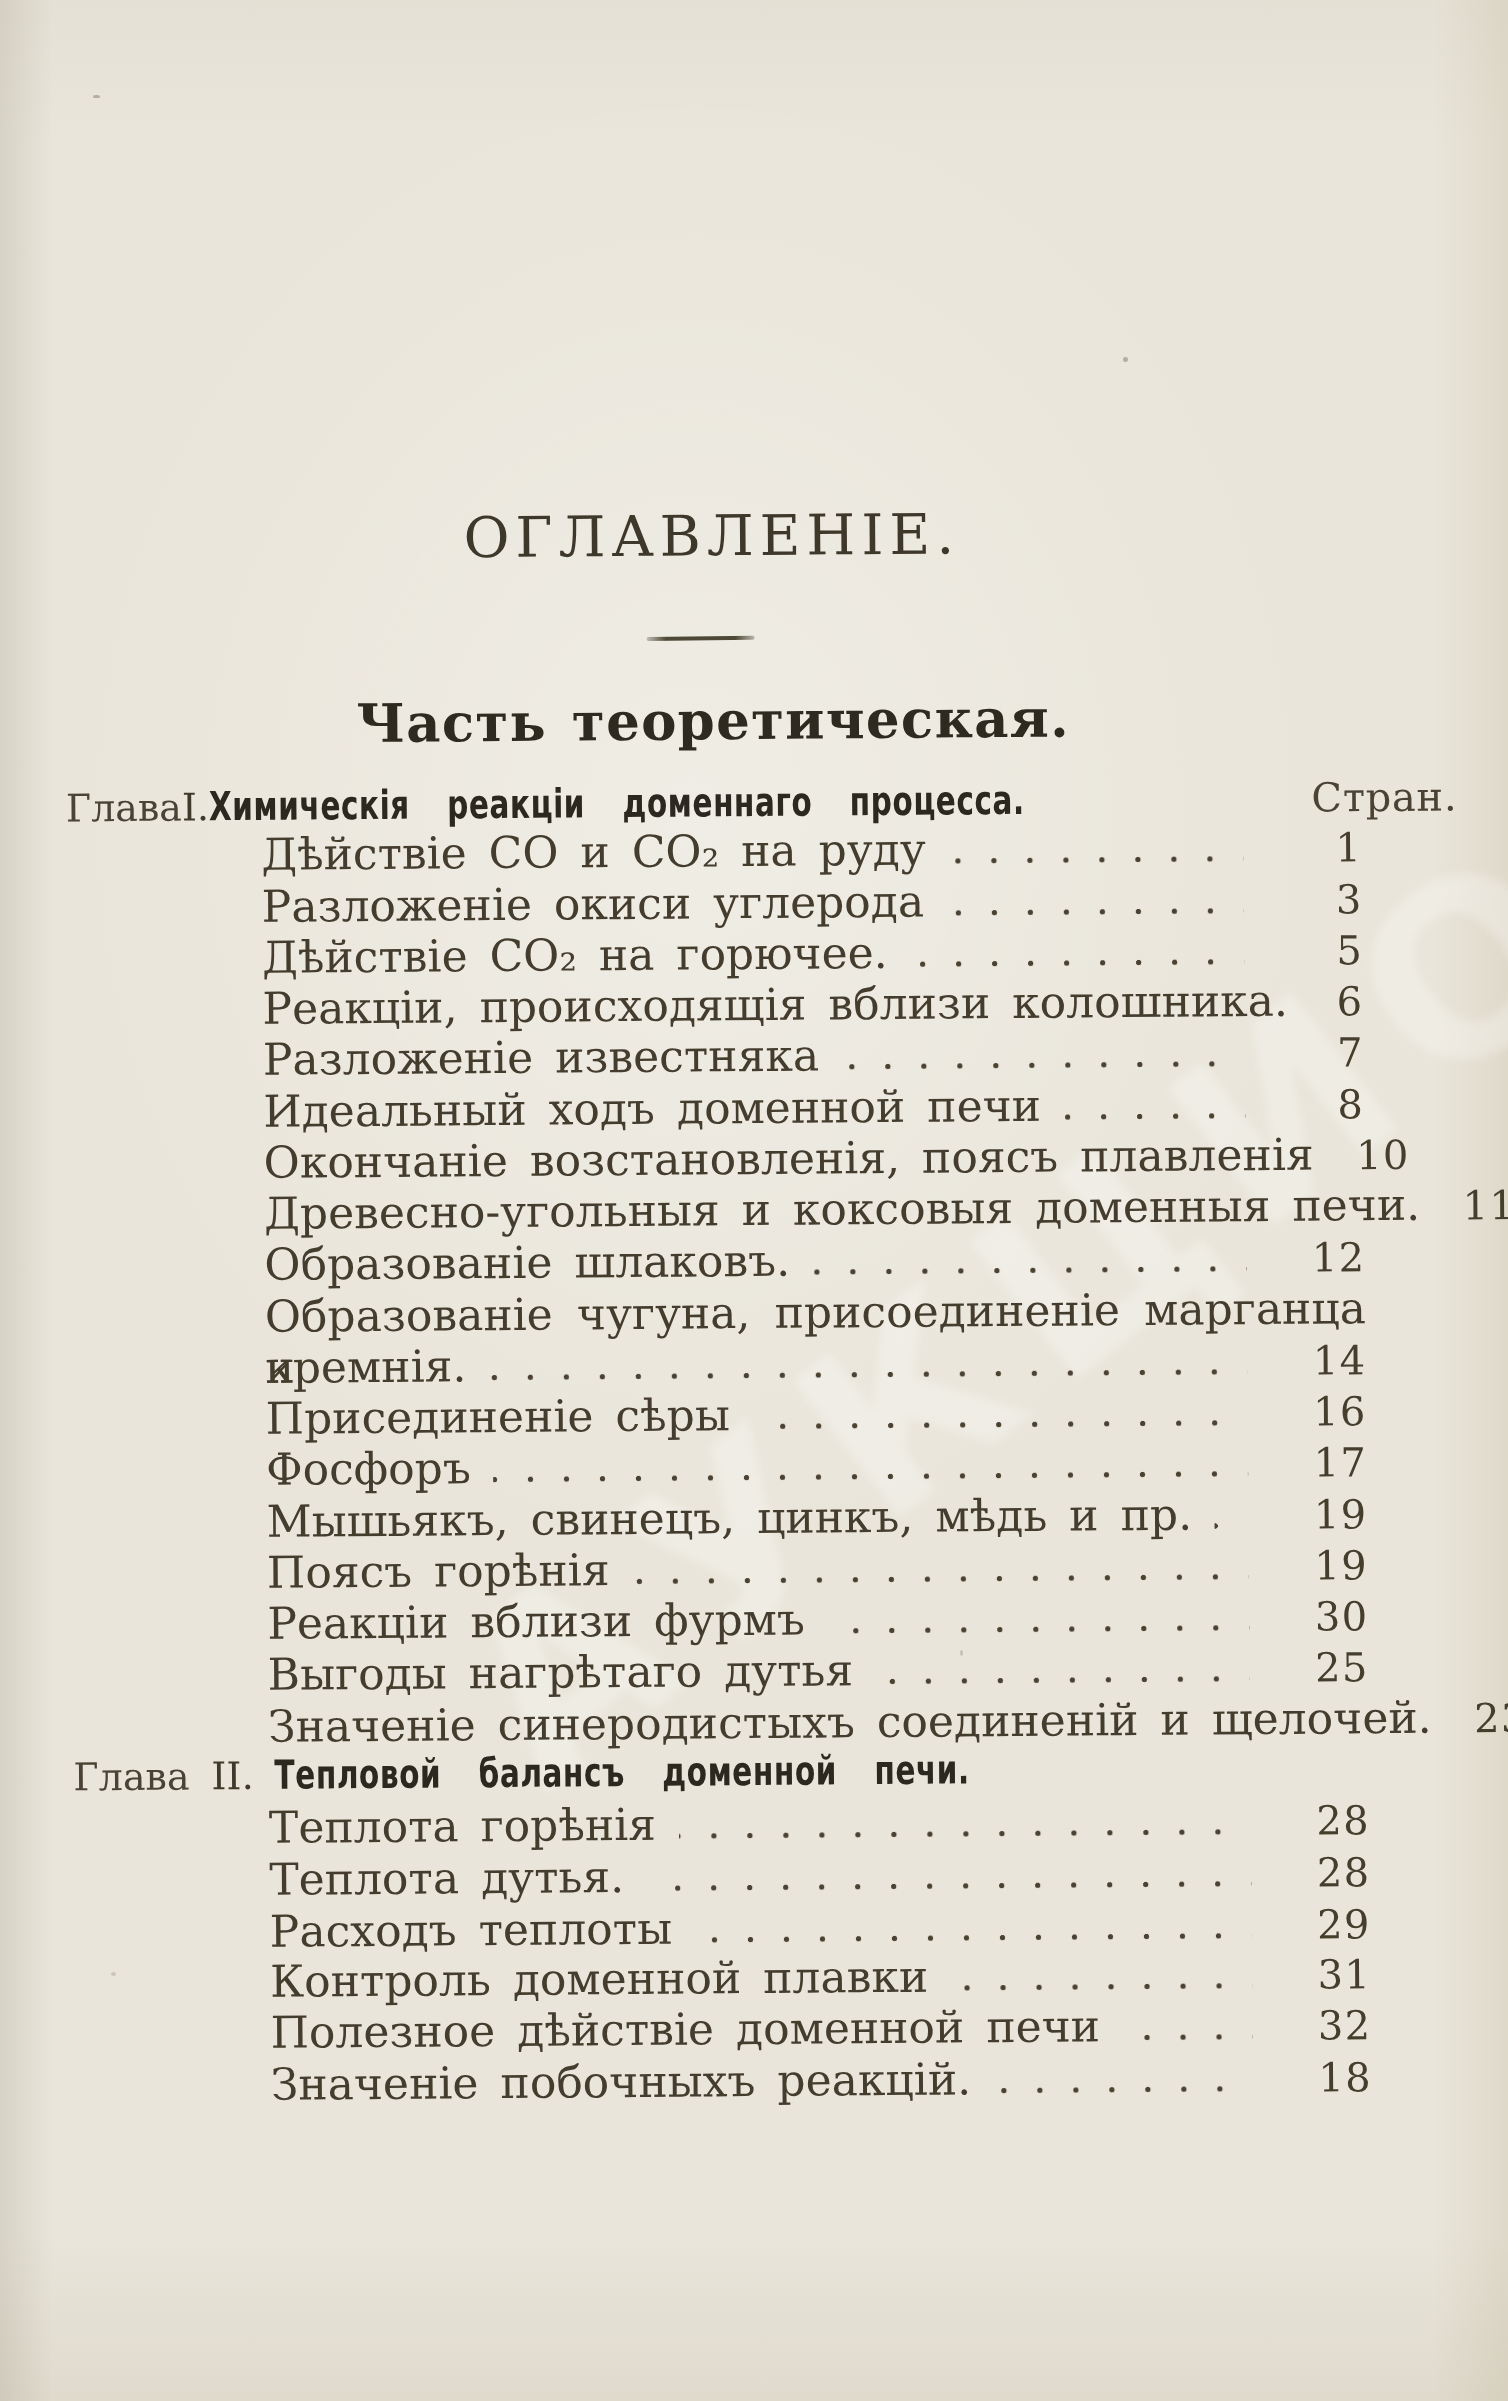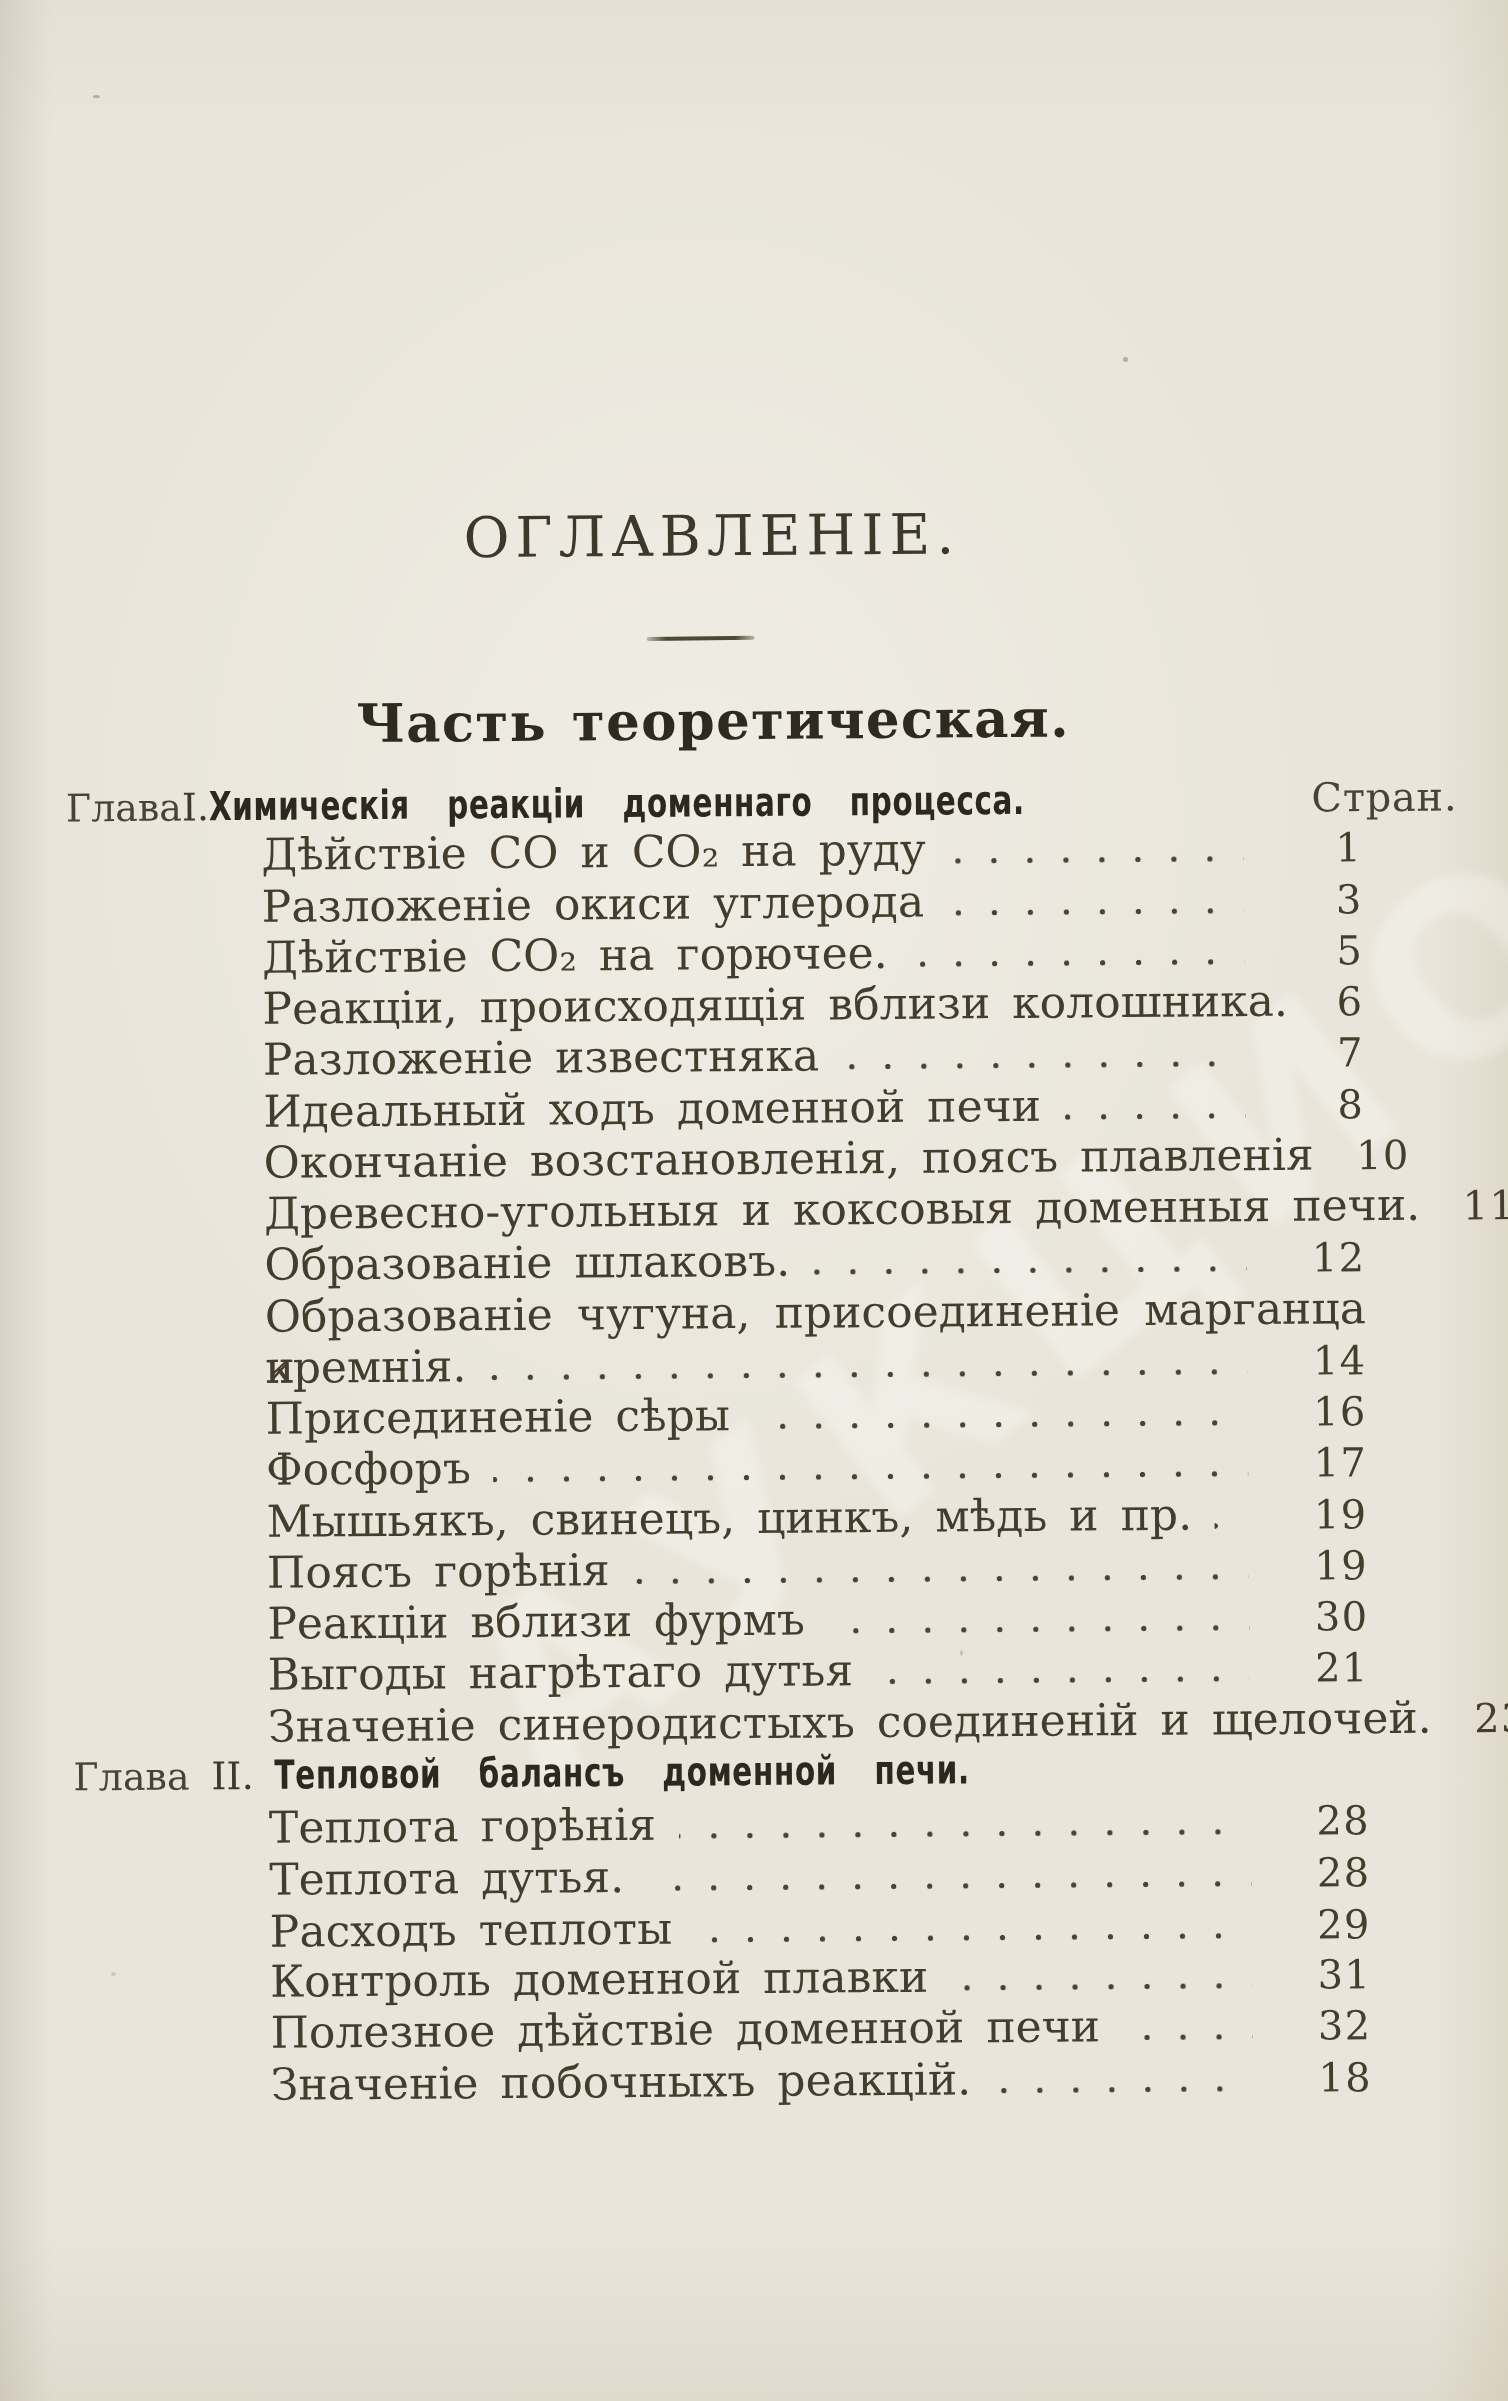--- a/index.html
+++ b/index.html
@@ -155,21 +155,21 @@
         <span class="num">19</span>
       </div>
       <div class="row entry-row" style="top:1594px">
         <span class="etext">Реакціи вблизи фурмъ</span>
         <span class="lead"></span>
         <span class="num">30</span>
       </div>
       <div class="row entry-row" style="top:1645px">
         <span class="etext">Выгоды нагрѣтаго дутья</span>
         <span class="lead"></span>
-        <span class="num">21</span>
+        <span class="num">25</span>
       </div>
       <div class="row entry-row" style="top:1697px">
         <span class="etext">Значеніе синеродистыхъ соединеній и щелочей.</span>
         <span class="lead"></span>
         <span class="num">23</span>
       </div>
 
       <div class="row" style="top:1748px">
         <span class="glava">Глава</span>
         <span class="numeral">II.</span>

